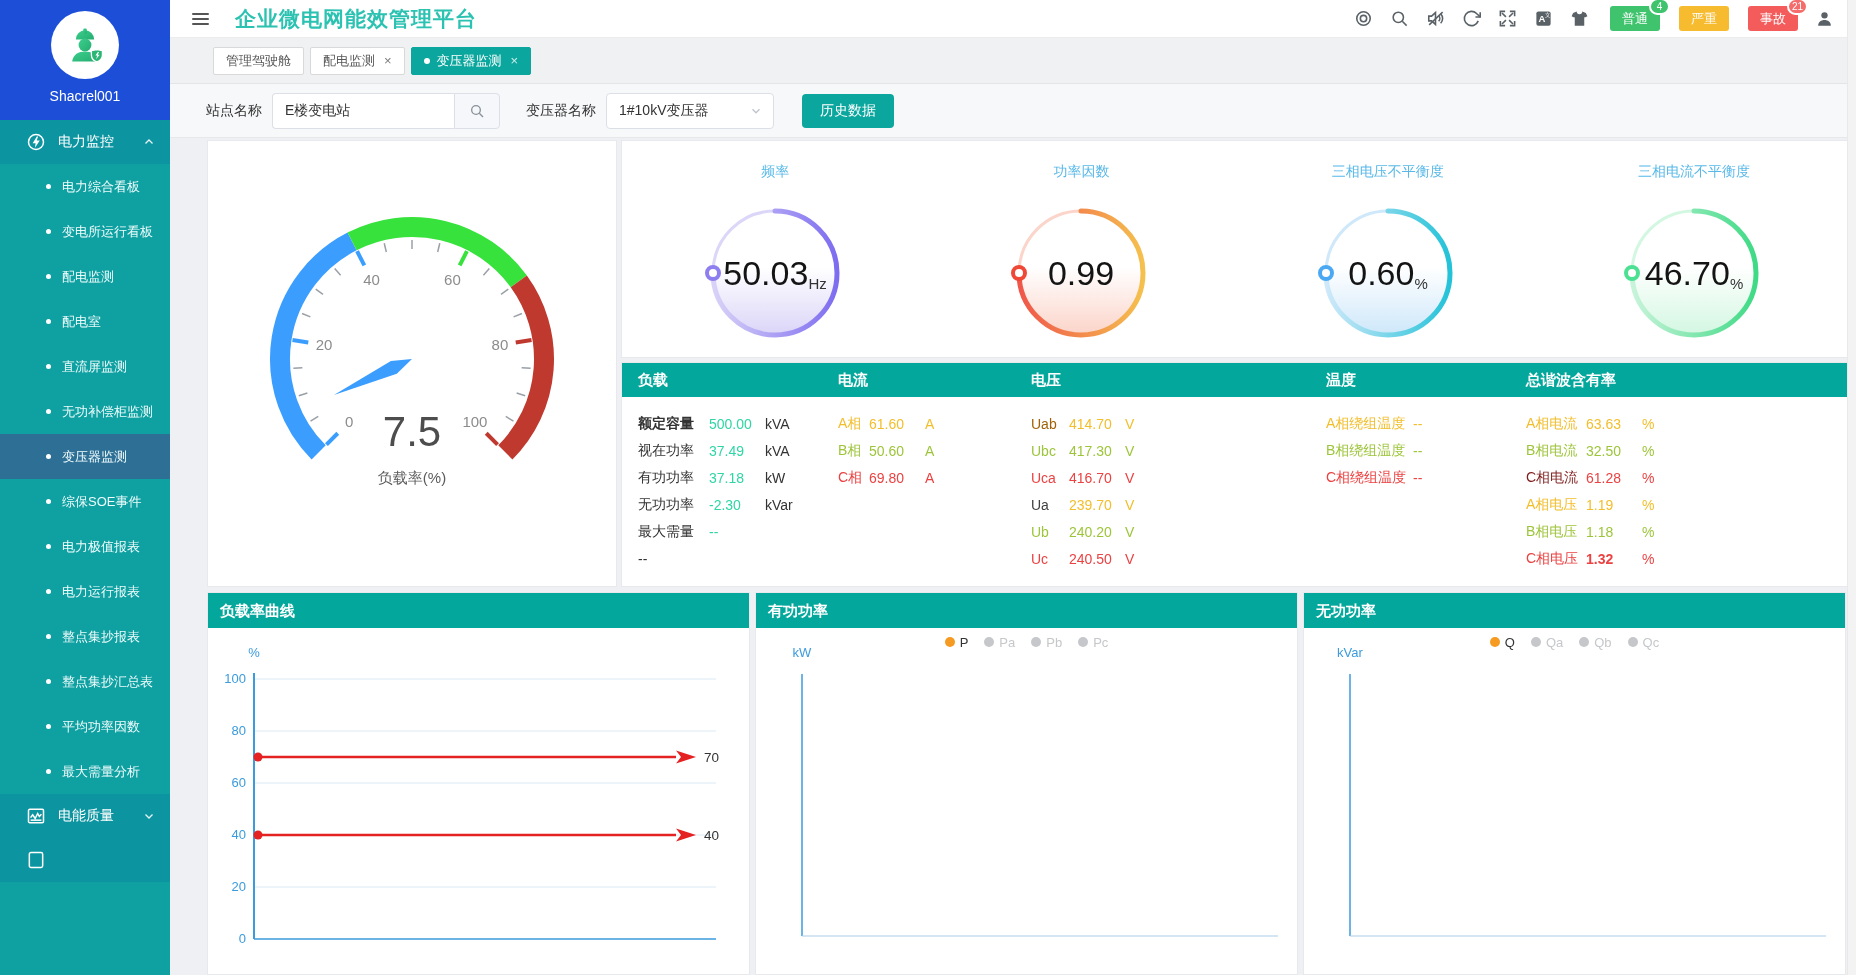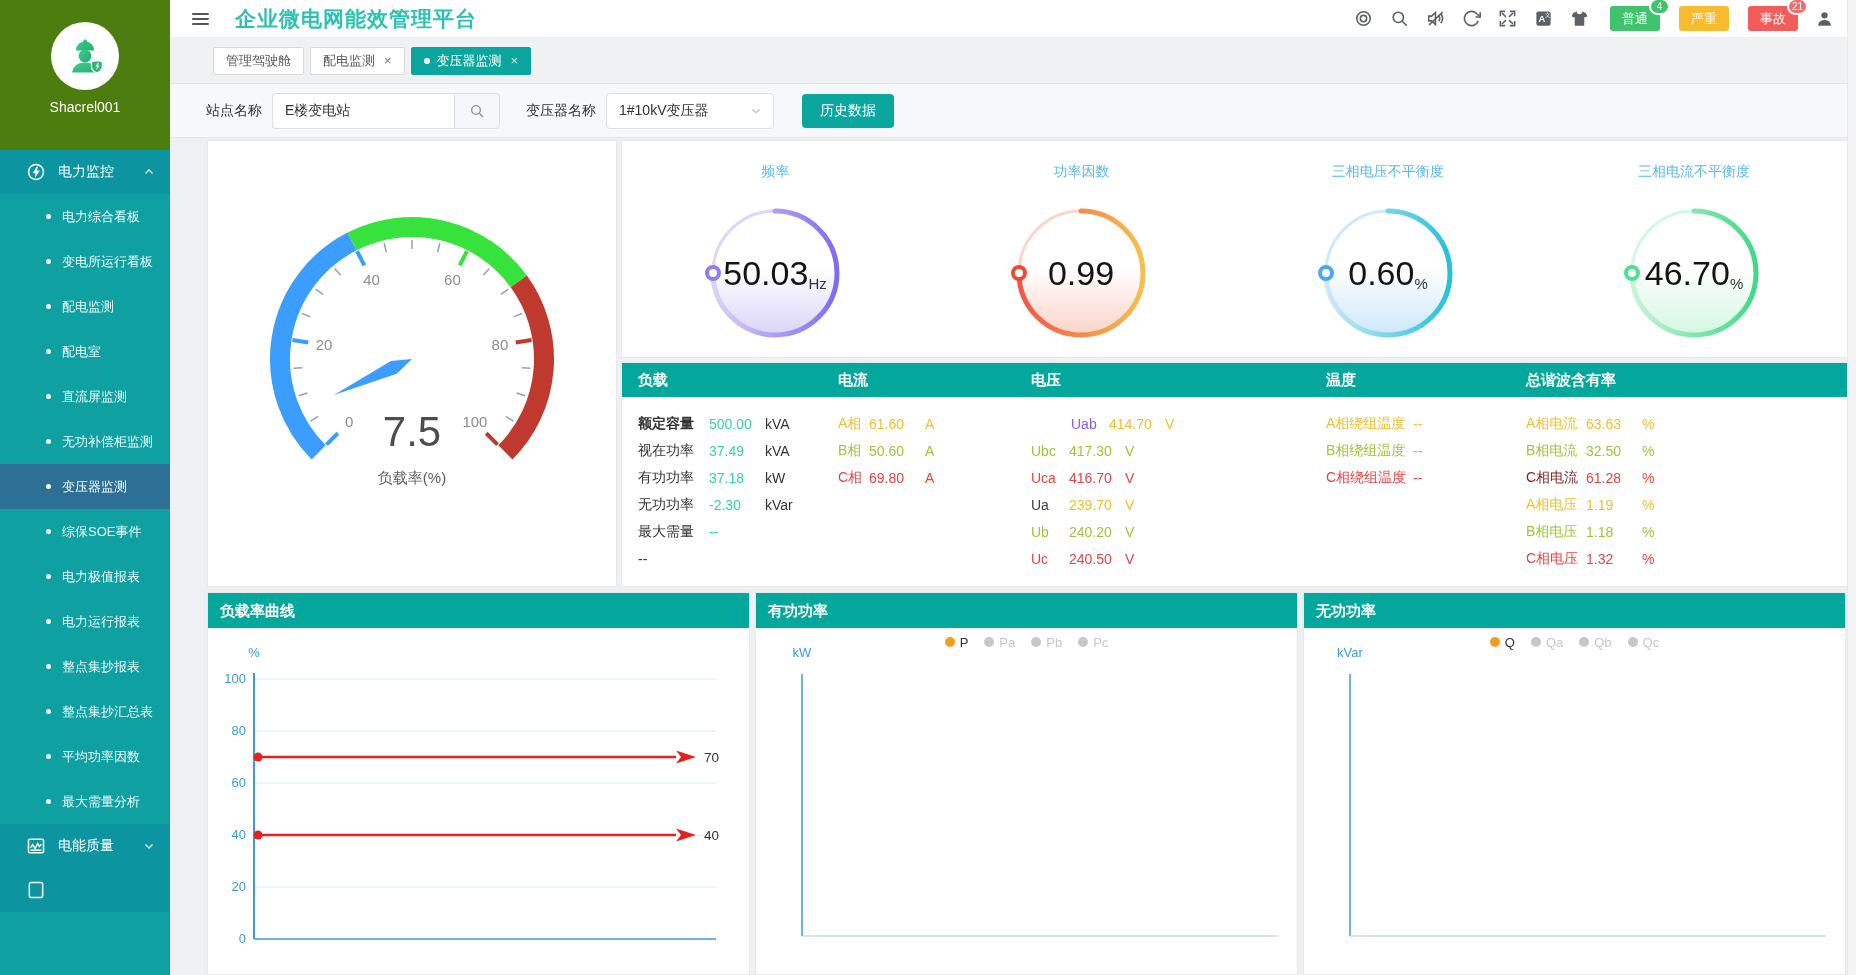--- a/index.html
+++ b/index.html
@@ -1,20 +1,20 @@
 <!DOCTYPE html>
 <html><head>
 <meta charset="utf-8">
 <style>
   html,body{margin:0;padding:0}
   body{width:1856px;height:975px;overflow:hidden;position:relative;
        font-family:"Liberation Sans","DejaVu Sans",sans-serif;background:#EEF0F3}
   
   .sidebar{position:absolute;left:0;top:0;width:170px;height:975px;background:#0FA0A2;color:#fff;overflow:hidden;z-index:5}
-  .user-block{height:150px;background:#4d7c0f;text-align:center;box-sizing:border-box;padding-top:22px}
+  .user-block{height:120px;background:#1d4ed8;text-align:center;box-sizing:border-box;padding-top:11px}
   .avatar{width:68px;height:68px;margin:0 auto;background:#fff;border-radius:50%;display:flex;align-items:center;justify-content:center;cursor:pointer}
   .username{font-size:14px;margin-top:9px;color:#fff}
   .nav-parent{height:44px;display:flex;align-items:center;padding:0 14px 0 26px;font-size:14px;cursor:pointer;background:#0C95A0}
   .nav-parent .pi{width:20px;height:20px;margin-right:12px;display:flex}
   .nav-parent .chev{margin-left:auto;display:flex;opacity:.9}
   .nav-sub{height:45px;display:flex;align-items:center;padding-left:46px;font-size:13px;color:#EFFCFC;cursor:pointer}
   .nav-sub .dot{width:5px;height:5px;border-radius:50%;background:#fff;margin-right:11px;flex:none}
   .nav-sub.active{background:#2E6F96}
   
   .main{position:absolute;left:170px;top:0;width:1678px;height:975px;overflow:hidden}
@@ -458,21 +458,21 @@
             <span style="color: rgb(157, 197, 58);">A</span>
           </div>
           <div class="trow">
             <span class="tlabel" style="width: 31px; color: rgb(235, 66, 66);">C相</span>
             <span class="tval" style="color: rgb(235, 66, 66);">69.80</span>
             <span style="color: rgb(235, 66, 66);">A</span>
           </div>
         </div>
         <div class="tcol" style="left: 409px;">
           <div class="trow">
-            <span class="tlabel" style="width: 38px; color: #8b5cf6; margin-left: 40px;">Uab</span>
+            <span class="tlabel" style="width: 38px; color: #a16207;">Uab</span>
             <span class="tval" style="color: rgb(242, 190, 43);">414.70</span>
             <span style="color: rgb(242, 190, 43);">V</span>
           </div>
           <div class="trow">
             <span class="tlabel" style="width: 38px; color: rgb(157, 197, 58);">Ubc</span>
             <span class="tval" style="color: rgb(157, 197, 58);">417.30</span>
             <span style="color: rgb(157, 197, 58);">V</span>
           </div>
           <div class="trow">
             <span class="tlabel" style="width: 38px; color: rgb(235, 66, 66);">Uca</span>
@@ -533,21 +533,21 @@
             <span class="tval" style="color: rgb(242, 190, 43);">1.19</span>
             <span style="color: rgb(242, 190, 43);">%</span>
           </div>
           <div class="trow">
             <span class="tlabel" style="width: 60px; color: rgb(157, 197, 58);">B相电压</span>
             <span class="tval" style="color: rgb(157, 197, 58);">1.18</span>
             <span style="color: rgb(157, 197, 58);">%</span>
           </div>
           <div class="trow">
             <span class="tlabel" style="width: 60px; color: rgb(235, 66, 66);">C相电压</span>
-            <span class="tval" style="color: rgb(235, 66, 66);">1.32</span>
+            <span class="tval" style="color: rgb(235, 66, 66); font-weight: bold;">1.32</span>
             <span style="color: rgb(235, 66, 66);">%</span>
           </div>
         </div>
       </div>
   </section>
 
   <section class="card chart-card" id="cc1">
     <div class="chart-header">负载率曲线</div>
     <svg id="chart1" width="541" height="346">
         <line x1="46" y1="51" x2="508" y2="51" stroke="#DAE8F4" stroke-width="1"></line>

